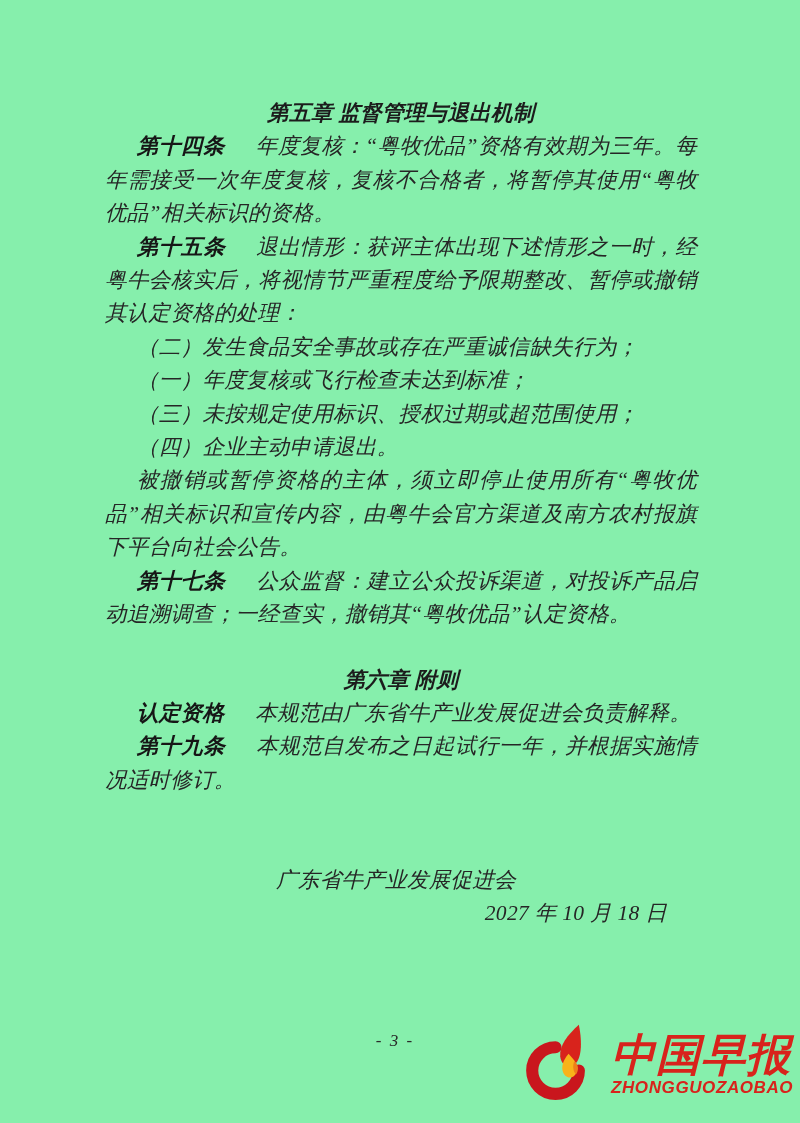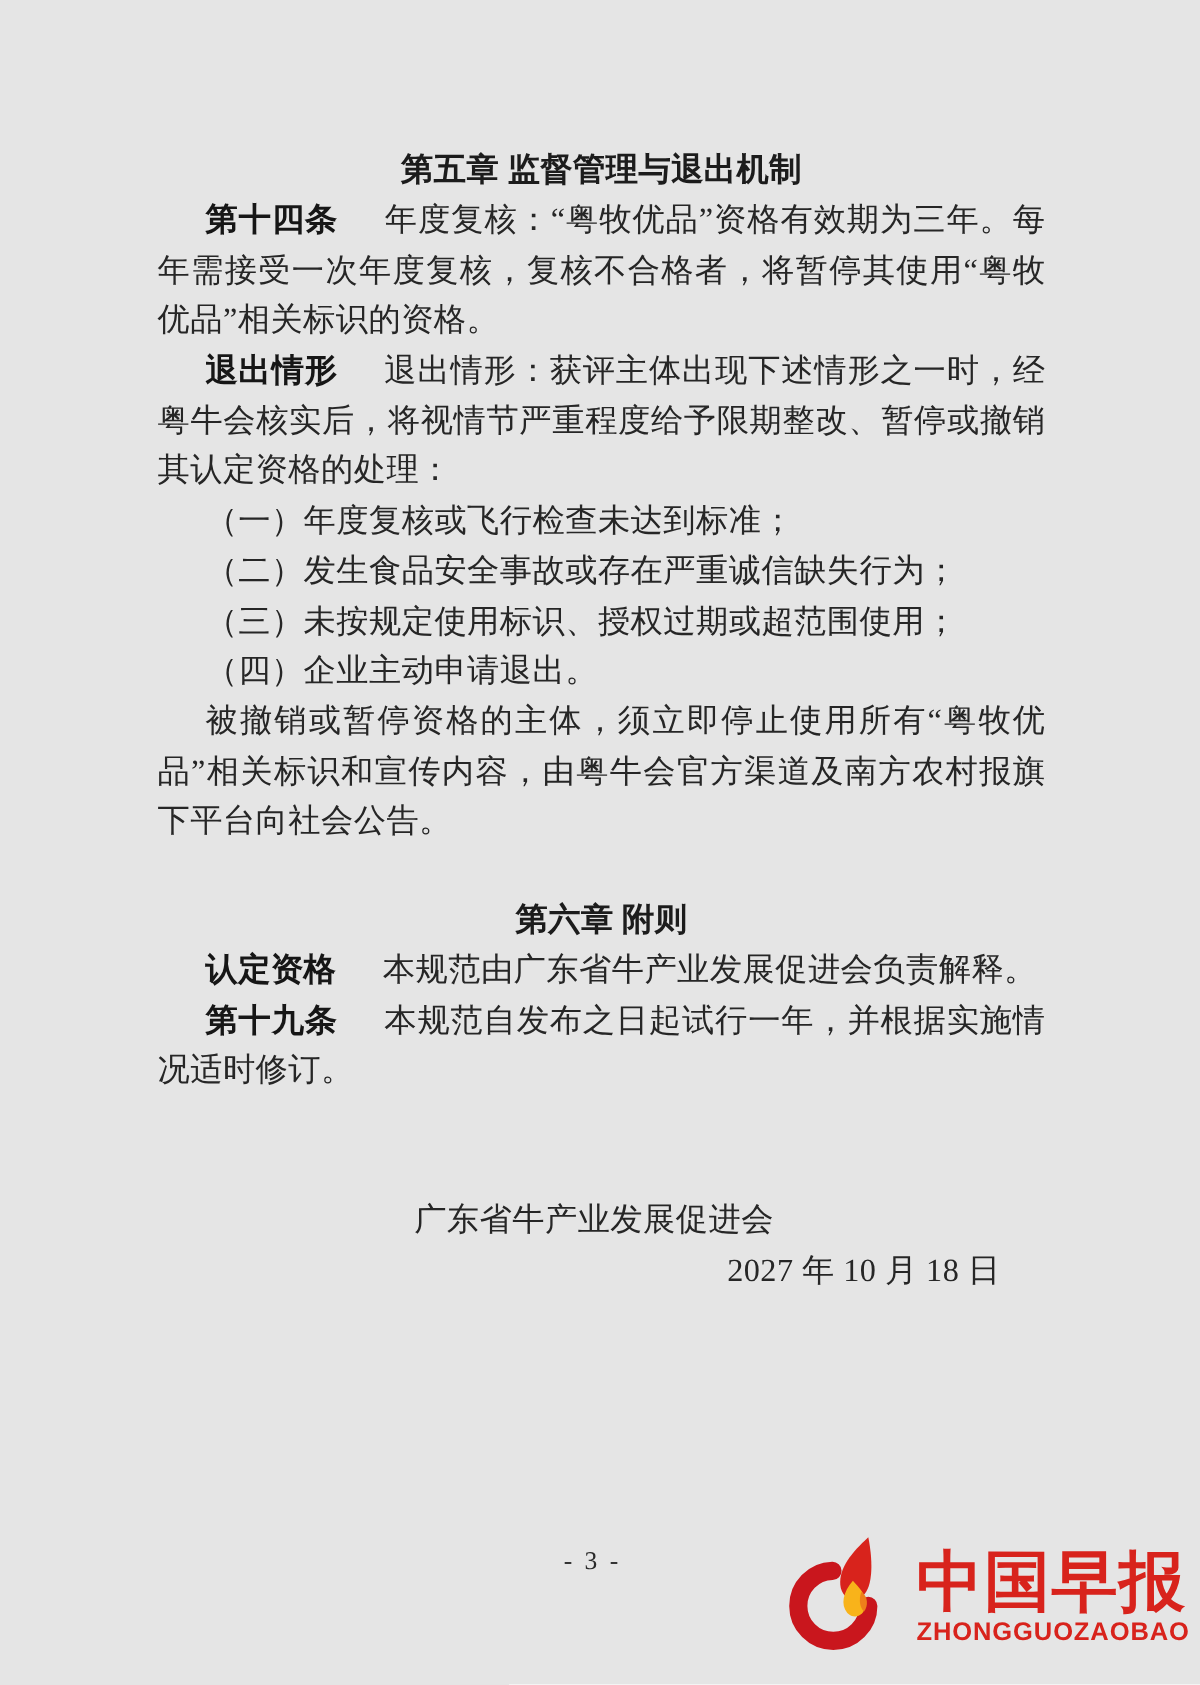--- a/index.html
+++ b/index.html
@@ -1,22 +1,23 @@
 <!DOCTYPE html>
 <html><head>
 <meta charset="utf-8">
 <style>
   html,body{margin:0;padding:0;background:#ffffff;}
   .page{
     position:relative;
     width:800px;height:1123px;
-    background:#e5e5e5;
+    background:#86efac;
     overflow:hidden;
     font-family:"Liberation Serif","DejaVu Serif",serif;
     color:#262626;
+    font-style:italic;
   }
   .content{
     position:absolute;
     left:105px;top:97px;width:592px;
     font-size:21.5px;
     line-height:33.4px;
     letter-spacing:0.3px;
     text-align:justify;
   }
   .content p{margin:0;}
@@ -84,29 +85,30 @@
 
 <div class="page">
 
   <div class="content">
 
     <p class="chapter-title">第五章 监督管理与退出机制</p>
 
     <p class="art"><span class="lead">第十四条</span><span>年度复核：“粤牧优品”资格有效期为三年。每年需接受一次年度复核，复核不合格者，将暂停其使用“粤牧优品”相关标识的资格。</span></p>
 
 
-    <p class="art"><span class="lead">退出情形</span><span>退出情形：获评主体出现下述情形之一时，经粤牛会核实后，将视情节严重程度给予限期整改、暂停或撤销其认定资格的处理：</span></p>
+    <p class="art"><span class="lead">第十五条</span><span>退出情形：获评主体出现下述情形之一时，经粤牛会核实后，将视情节严重程度给予限期整改、暂停或撤销其认定资格的处理：</span></p>
 
+    <p class="list-item">（二）发生食品安全事故或存在严重诚信缺失行为；</p>
     <p class="list-item">（一）年度复核或飞行检查未达到标准；</p>
-    <p class="list-item">（二）发生食品安全事故或存在严重诚信缺失行为；</p>
     <p class="list-item">（三）未按规定使用标识、授权过期或超范围使用；</p>
     <p class="list-item">（四）企业主动申请退出。</p>
 
     <p class="plain">被撤销或暂停资格的主体，须立即停止使用所有“粤牧优品”相关标识和宣传内容，由粤牛会官方渠道及南方农村报旗下平台向社会公告。</p>
 
+    <p class="art"><span class="lead">第十七条</span><span>公众监督：建立公众投诉渠道，对投诉产品启动追溯调查；一经查实，撤销其“粤牧优品”认定资格。</span></p>
 
     <p class="chapter-title second">第六章 附则</p>
 
     <p class="art"><span class="lead">认定资格</span><span>本规范由广东省牛产业发展促进会负责解释。</span></p>
 
     <p class="art"><span class="lead">第十九条</span><span>本规范自发布之日起试行一年，并根据实施情况适时修订。</span></p>
 
     <p class="plain signature-org">广东省牛产业发展促进会</p>
     <p class="plain signature-date">2027 年 10 月 18 日</p>
 

